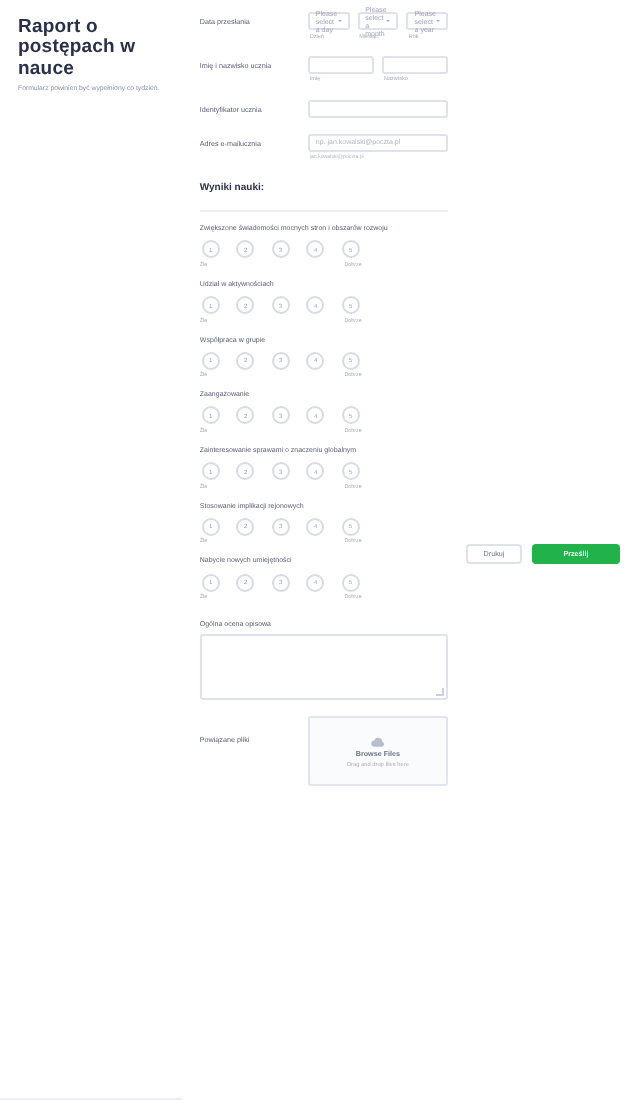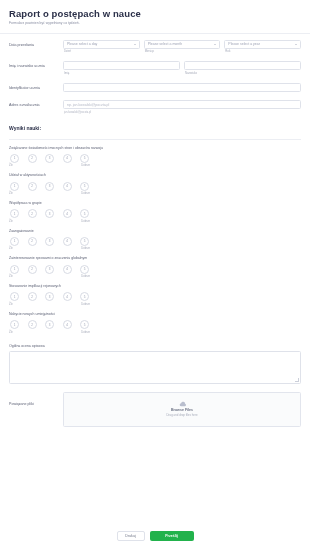--- a/index.html
+++ b/index.html
@@ -12,21 +12,20 @@
     background: #ffffff;
     font-family: "Liberation Sans", sans-serif;
     color: #4a4f63;
     overflow: hidden;
   }
   .form-root {
     width: 310px;
     height: 550px;
     box-sizing: border-box;
     display: flex;
-    flex-direction: column;
     background: #fff;
     justify-content: space-between;
   }
   
   .form-header {
     padding: 9px 9px 7px 9px;
     border-bottom: 1px solid #eceef3;
   }
   .form-title {
     font-size: 9.5px;

